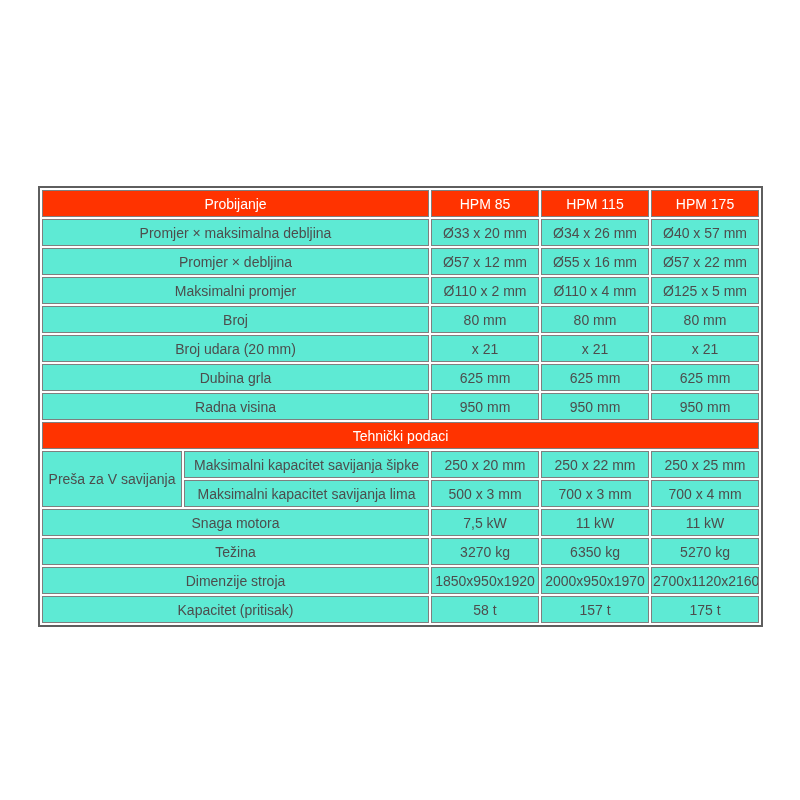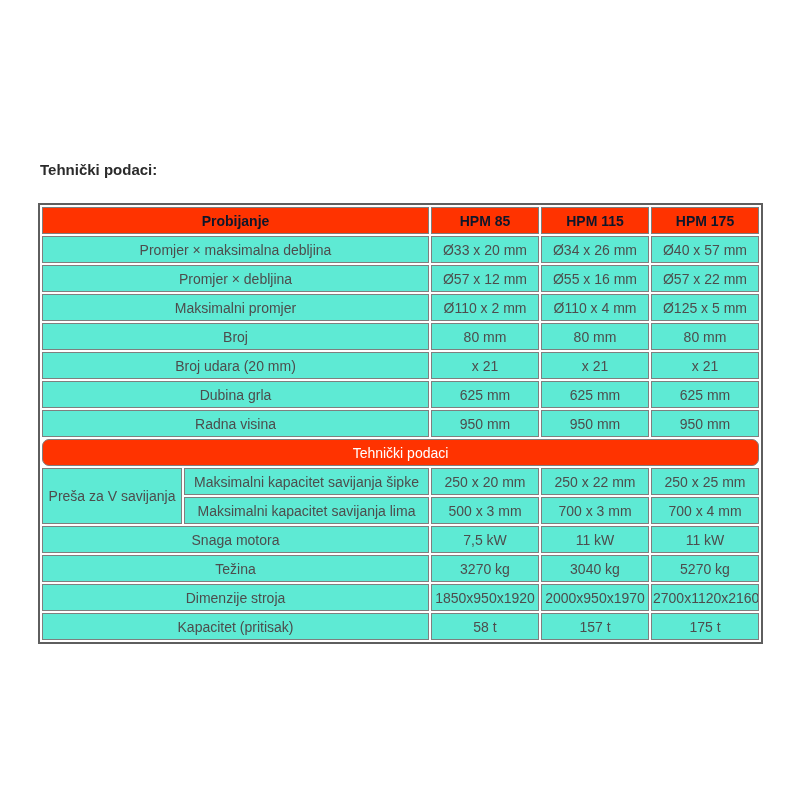--- a/index.html
+++ b/index.html
@@ -25,28 +25,27 @@
     width:725px;border:2px solid var(--outer-border);
     background:#ffffff;
   }
   td{
     border:1px solid var(--cell-border);
     height:25px;text-align:center;vertical-align:middle;
     font-size:14px;color:var(--cell-text);
     padding:0 1px;overflow:hidden;white-space:nowrap;
     background:#5eead4;
   }
-  td.head{background:var(--accent);color:#0f172a;font-weight:bold;}
-  td.section{background:var(--accent);color:#ffffff;font-weight:normal;border-radius:7px;}
+  td.head{background:var(--accent);color:#ffffff;font-weight:normal;}
+  td.section{background:var(--accent);color:#ffffff;font-weight:normal;}
 </style>
 </head>
 <body>
 
 <div class="content">
-  <h1 class="page-title">Tehnički podaci:</h1>
 
   <table class="specs">
     <colgroup>
       <col style="width:140px">
         <col style="width:245px">
       <col style="width:108px">
         <col style="width:108px">
         <col style="width:108px">
     </colgroup>
     <tbody>
@@ -120,21 +119,21 @@
 
       <tr>
         <td colspan="2">Snaga motora</td>
         <td>7,5 kW</td>
         <td>11 kW</td>
         <td>11 kW</td>
       </tr>
       <tr>
         <td colspan="2">Težina</td>
         <td>3270 kg</td>
-        <td>3040 kg</td>
+        <td>6350 kg</td>
         <td>5270 kg</td>
       </tr>
       <tr>
         <td colspan="2">Dimenzije stroja</td>
         <td>1850x950x1920</td>
         <td>2000x950x1970</td>
         <td>2700x1120x2160</td>
       </tr>
       <tr>
         <td colspan="2">Kapacitet (pritisak)</td>

